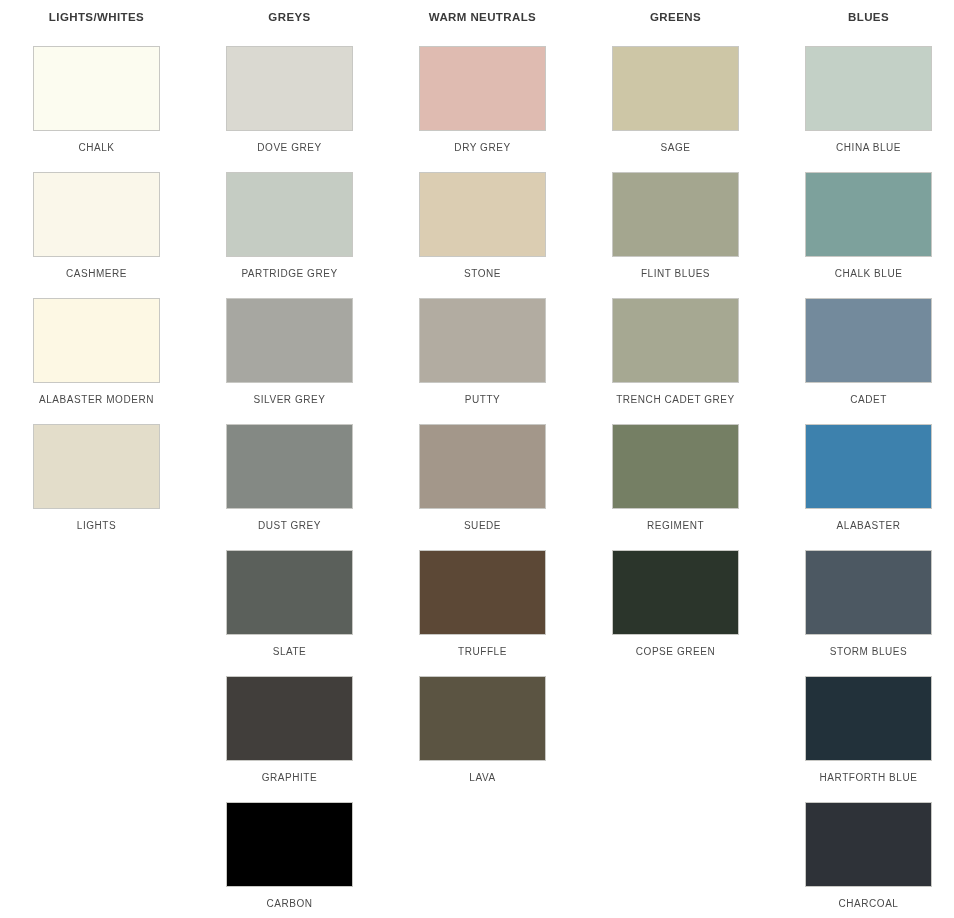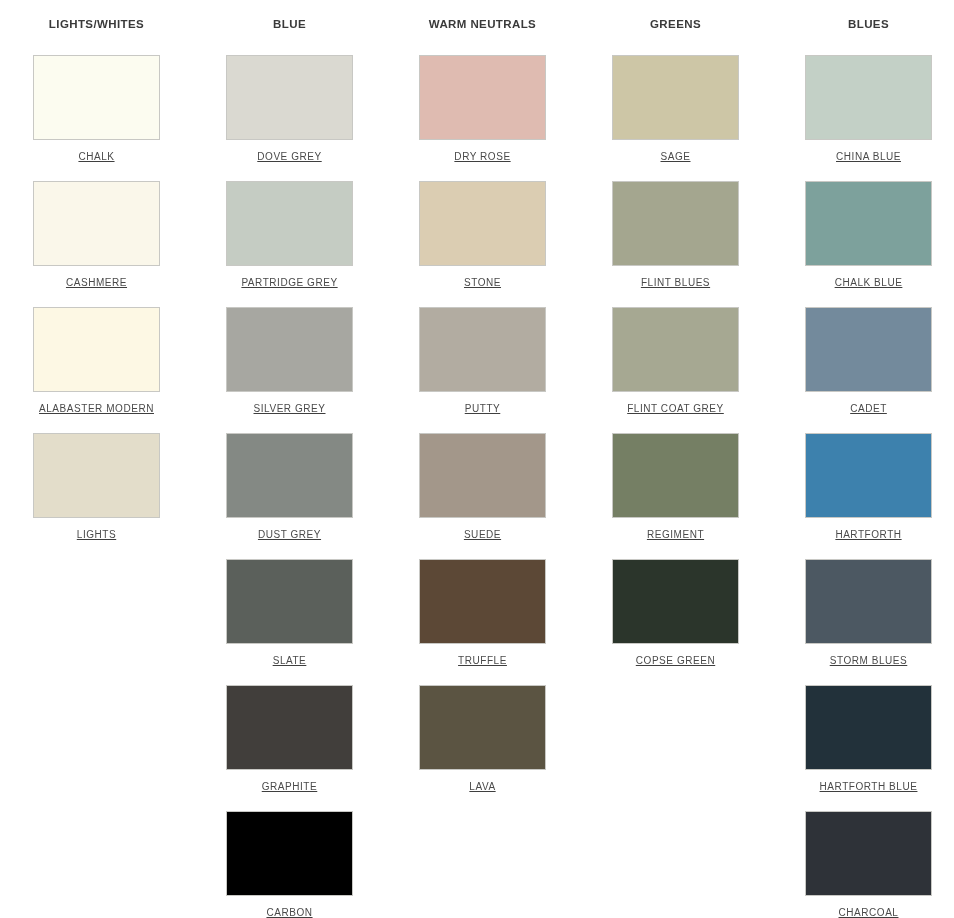--- a/index.html
+++ b/index.html
@@ -29,32 +29,31 @@
     align-items: center;
   }
   .column-heading {
     font-size: 11.5px;
     font-weight: bold;
     letter-spacing: 0.4px;
     color: #3a3a3a;
     text-align: center;
     height: 46px;
     line-height: 30px;
-    padding-top: 9px;
+    padding-top: 2px;
     margin: 0;
     white-space: nowrap;
   }
   .swatch-cell {
     height: 126px;
     width: 193px;
     display: flex;
     flex-direction: column;
     align-items: center;
-    justify-content: center;
-    text-decoration: underline;
+    justify-content: flex-start;
   }
   .swatch-cell.is-empty { visibility: hidden; }
   .swatch-chip {
     width: 127px;
     height: 85px;
     border: 1px solid #c8c8c4;
     flex: 0 0 auto;
   }
   .swatch-label {
     font-size: 10px;
@@ -95,21 +94,21 @@
       <div class="swatch-cell is-empty">
         <div class="swatch-chip"></div>
         <div class="swatch-label"></div>
       </div>
       <div class="swatch-cell is-empty">
         <div class="swatch-chip"></div>
         <div class="swatch-label"></div>
       </div>
     </div>
     <div class="palette-column">
-      <div class="column-heading">BLUE</div>
+      <div class="column-heading">GREYS</div>
       <div class="swatch-cell">
         <div class="swatch-chip" style="background-color: rgb(218, 217, 209); border-color: rgb(200, 200, 196);"></div>
         <div class="swatch-label">DOVE GREY</div>
       </div>
       <div class="swatch-cell">
         <div class="swatch-chip" style="background-color: rgb(197, 204, 195); border-color: rgb(200, 200, 196);"></div>
         <div class="swatch-label">PARTRIDGE GREY</div>
       </div>
       <div class="swatch-cell">
         <div class="swatch-chip" style="background-color: rgb(167, 167, 161); border-color: rgb(200, 200, 196);"></div>
@@ -129,21 +128,21 @@
       </div>
       <div class="swatch-cell">
         <div class="swatch-chip" style="background-color: rgb(0, 0, 0); border-color: rgb(200, 200, 196);"></div>
         <div class="swatch-label">CARBON</div>
       </div>
     </div>
     <div class="palette-column">
       <div class="column-heading">WARM NEUTRALS</div>
       <div class="swatch-cell">
         <div class="swatch-chip" style="background-color: rgb(223, 187, 177); border-color: rgb(200, 200, 196);"></div>
-        <div class="swatch-label">DRY ROSE</div>
+        <div class="swatch-label">DRY GREY</div>
       </div>
       <div class="swatch-cell">
         <div class="swatch-chip" style="background-color: rgb(219, 205, 178); border-color: rgb(200, 200, 196);"></div>
         <div class="swatch-label">STONE</div>
       </div>
       <div class="swatch-cell">
         <div class="swatch-chip" style="background-color: rgb(178, 172, 161); border-color: rgb(200, 200, 196);"></div>
         <div class="swatch-label">PUTTY</div>
       </div>
       <div class="swatch-cell">
@@ -164,21 +163,21 @@
       <div class="swatch-cell">
         <div class="swatch-chip" style="background-color: rgb(205, 198, 166); border-color: rgb(200, 200, 196);"></div>
         <div class="swatch-label">SAGE</div>
       </div>
       <div class="swatch-cell">
         <div class="swatch-chip" style="background-color: rgb(164, 166, 143); border-color: rgb(200, 200, 196);"></div>
         <div class="swatch-label">FLINT BLUES</div>
       </div>
       <div class="swatch-cell">
         <div class="swatch-chip" style="background-color: rgb(166, 168, 146); border-color: rgb(200, 200, 196);"></div>
-        <div class="swatch-label">FLINT COAT GREY</div>
+        <div class="swatch-label">TRENCH CADET GREY</div>
       </div>
       <div class="swatch-cell">
         <div class="swatch-chip" style="background-color: rgb(117, 127, 100); border-color: rgb(200, 200, 196);"></div>
         <div class="swatch-label">REGIMENT</div>
       </div>
       <div class="swatch-cell">
         <div class="swatch-chip" style="background-color: rgb(43, 53, 43); border-color: rgb(200, 200, 196);"></div>
         <div class="swatch-label">COPSE GREEN</div>
       </div>
       <div class="swatch-cell is-empty">
@@ -199,21 +198,21 @@
       <div class="swatch-cell">
         <div class="swatch-chip" style="background-color: rgb(125, 161, 156); border-color: rgb(200, 200, 196);"></div>
         <div class="swatch-label">CHALK BLUE</div>
       </div>
       <div class="swatch-cell">
         <div class="swatch-chip" style="background-color: rgb(115, 138, 156); border-color: rgb(200, 200, 196);"></div>
         <div class="swatch-label">CADET</div>
       </div>
       <div class="swatch-cell">
         <div class="swatch-chip" style="background-color: rgb(61, 129, 173); border-color: rgb(200, 200, 196);"></div>
-        <div class="swatch-label">HARTFORTH</div>
+        <div class="swatch-label">ALABASTER</div>
       </div>
       <div class="swatch-cell">
         <div class="swatch-chip" style="background-color: rgb(76, 88, 98); border-color: rgb(200, 200, 196);"></div>
         <div class="swatch-label">STORM BLUES</div>
       </div>
       <div class="swatch-cell">
         <div class="swatch-chip" style="background-color: rgb(34, 49, 58); border-color: rgb(200, 200, 196);"></div>
         <div class="swatch-label">HARTFORTH BLUE</div>
       </div>
       <div class="swatch-cell">

